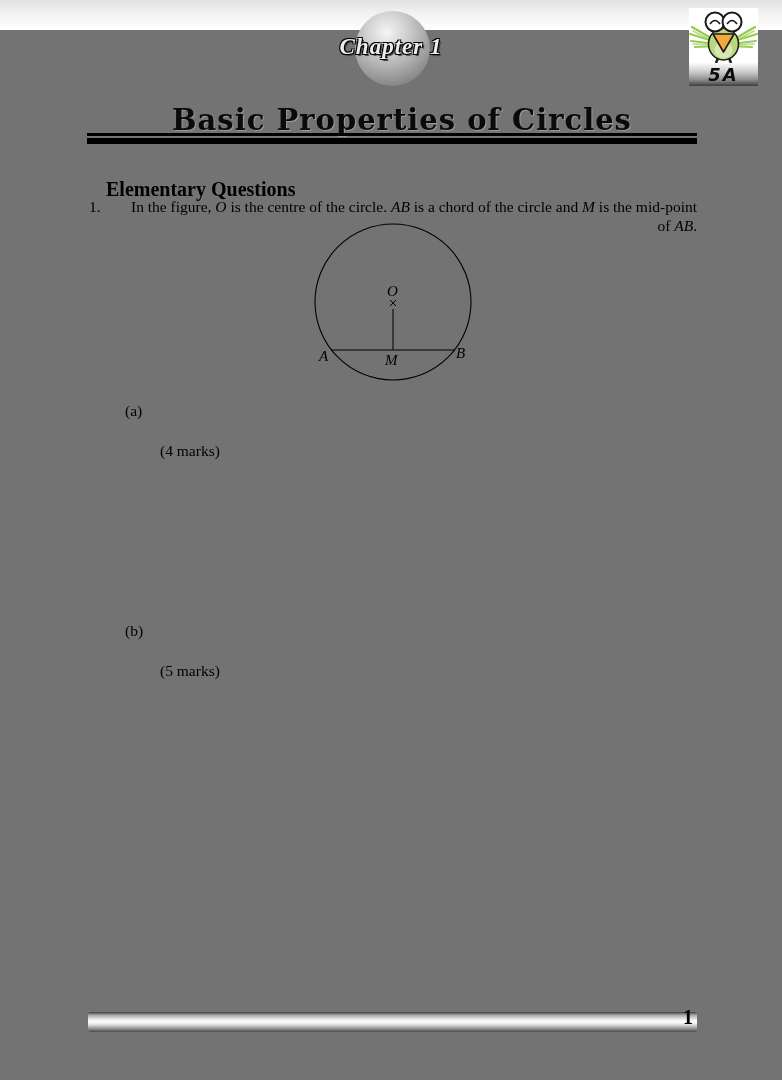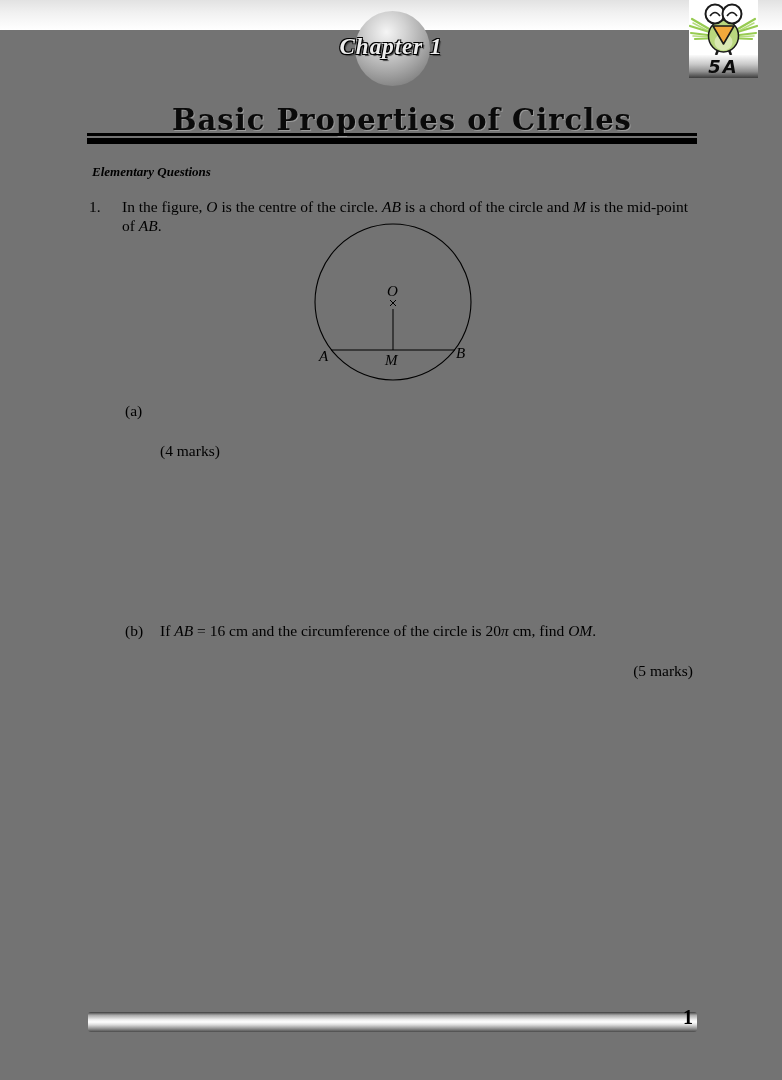--- a/index.html
+++ b/index.html
@@ -25,21 +25,21 @@
     background: radial-gradient(circle at 42% 28%, #f5f5f5 0%, #d2d2d2 28%, #a6a6a6 58%, #7c7c7c 85%, #676767 100%);
   }
   .chapter-label {
     position: absolute; left: 0; top: 24px; width: 100%; text-align: center;
     font-style: italic; font-weight: bold; font-size: 23px; letter-spacing: 1px;
     color: #ececec;
     text-shadow: -1px -1px 0 #000, 1px -1px 0 #000, -1px 1px 0 #000, 1px 1px 0 #000, 2px 2px 1px #404040;
   }
 
   
-  .logo { position: absolute; left: 689px; top: 0; width: 69px; height: 78px; background: #fff; }
+  .logo { position: absolute; left: 689px; top: 8px; width: 69px; height: 78px; background: #fff; }
   .logo-band {
     position: absolute; left: 0; bottom: 0; width: 100%; height: 23px;
     background: linear-gradient(180deg, #fbfbfb 0%, #c9c9c9 40%, #8f8f8f 72%, #3d3d3d 100%);
     display: flex; align-items: center; justify-content: center;
   }
   .logo-band span {
     font-family: "DejaVu Sans", sans-serif;
     font-weight: 900; font-style: italic; font-size: 18px; letter-spacing: 2px; color: #0c0c0c;
   }
 
@@ -50,28 +50,28 @@
     font-family: "DejaVu Serif", serif;
     font-size: 29px; font-weight: bold; letter-spacing: 1px; color: #0a0a0a;
     text-shadow: 1px 1px 0 #9a9a9a;
   }
   .divider { position: absolute; left: 87px; top: 133px; width: 610px; }
   .divider .thin  { height: 3px; background: #000; }
   .divider .gap   { height: 2px; }
   .divider .thick { height: 6px; background: #000; }
 
   .section-heading {
-    position: absolute; left: 88px; top: 160px; margin: 4px;
-    font-size: 13px; font-weight: bold; font-style: italic;
+    position: absolute; left: 88px; top: 160px; margin: 18px;
+    font-size: 20px; font-weight: bold; 
   }
 
   
   .question { position: absolute; left: 89px; top: 197px; width: 608px; display: flex; font-size: 15.5px; line-height: 1.25; }
   .q-num { flex: none; width: 33px; }
-  .q-stem { flex: 1; }
+  .q-stem { flex: 1; text-align: right; }
   .it { font-style: italic; }
 
   .diagram { position: absolute; left: 307px; top: 219px; }
   .diagram text { font-family: "Liberation Serif", serif; font-size: 15px; font-style: italic; }
 
   .part { position: absolute; left: 125px; width: 568px; display: flex; font-size: 15.5px; line-height: 1.25; }
   .part-a { top: 401px; }
   .part-b { top: 621px; }
   .part-label { flex: none; width: 35px; }
   .part-text { flex: 1; padding-right: 8px; }
@@ -166,21 +166,20 @@
     <text x="78" y="146">M</text>
   </svg>
 
   <div class="part part-a">
     <span class="part-label">(a)</span>
     <span class="part-marks">(4 marks)</span>
   </div>
 
   <div class="part part-b">
     <span class="part-label">(b)</span>
-    <span class="part-text"><span>If </span><span class="it">AB</span><span> = 16 cm and the circumference of the circle is 20</span><span class="it">π</span><span> cm, find </span><span class="it">OM</span><span>.</span></span>
     <span class="part-marks">(5 marks)</span>
   </div>
 
   <div class="bottom-bar">
     <span class="page-num">1</span>
   </div>
 
 </div>
 
 </body></html>

